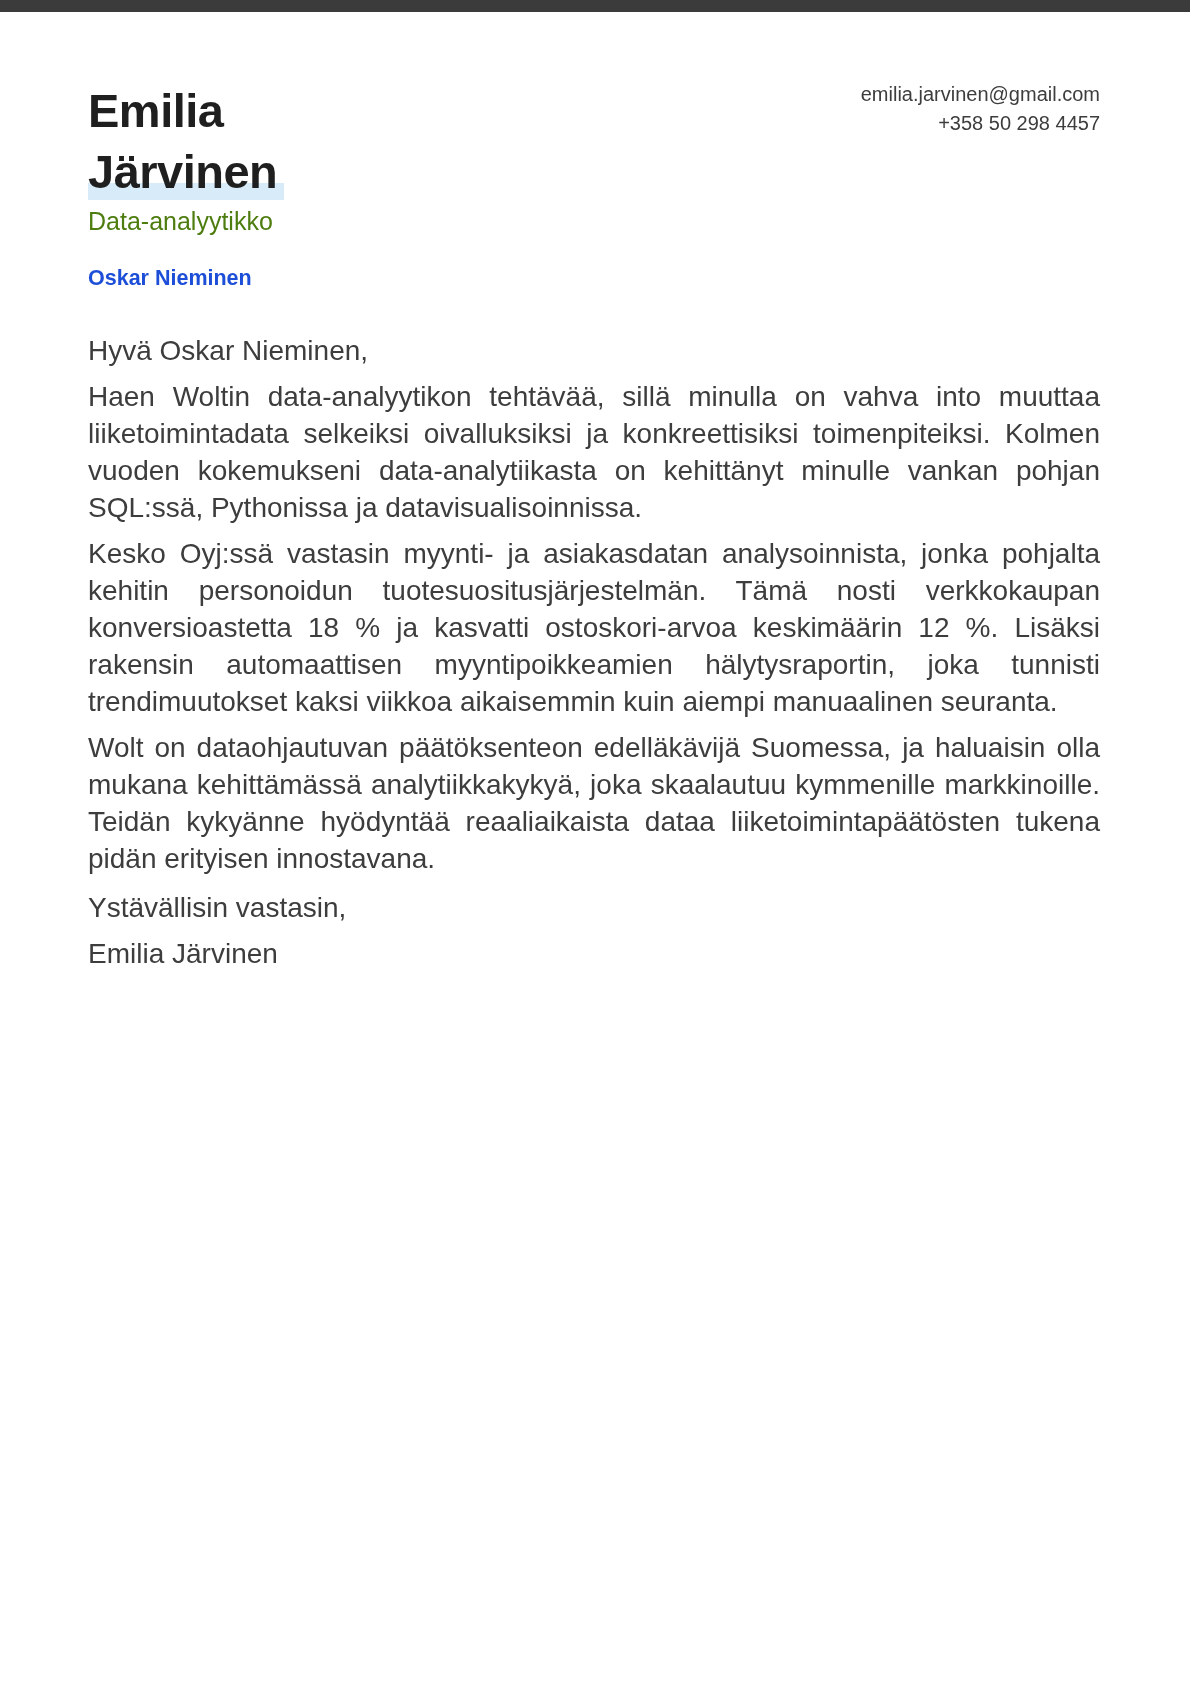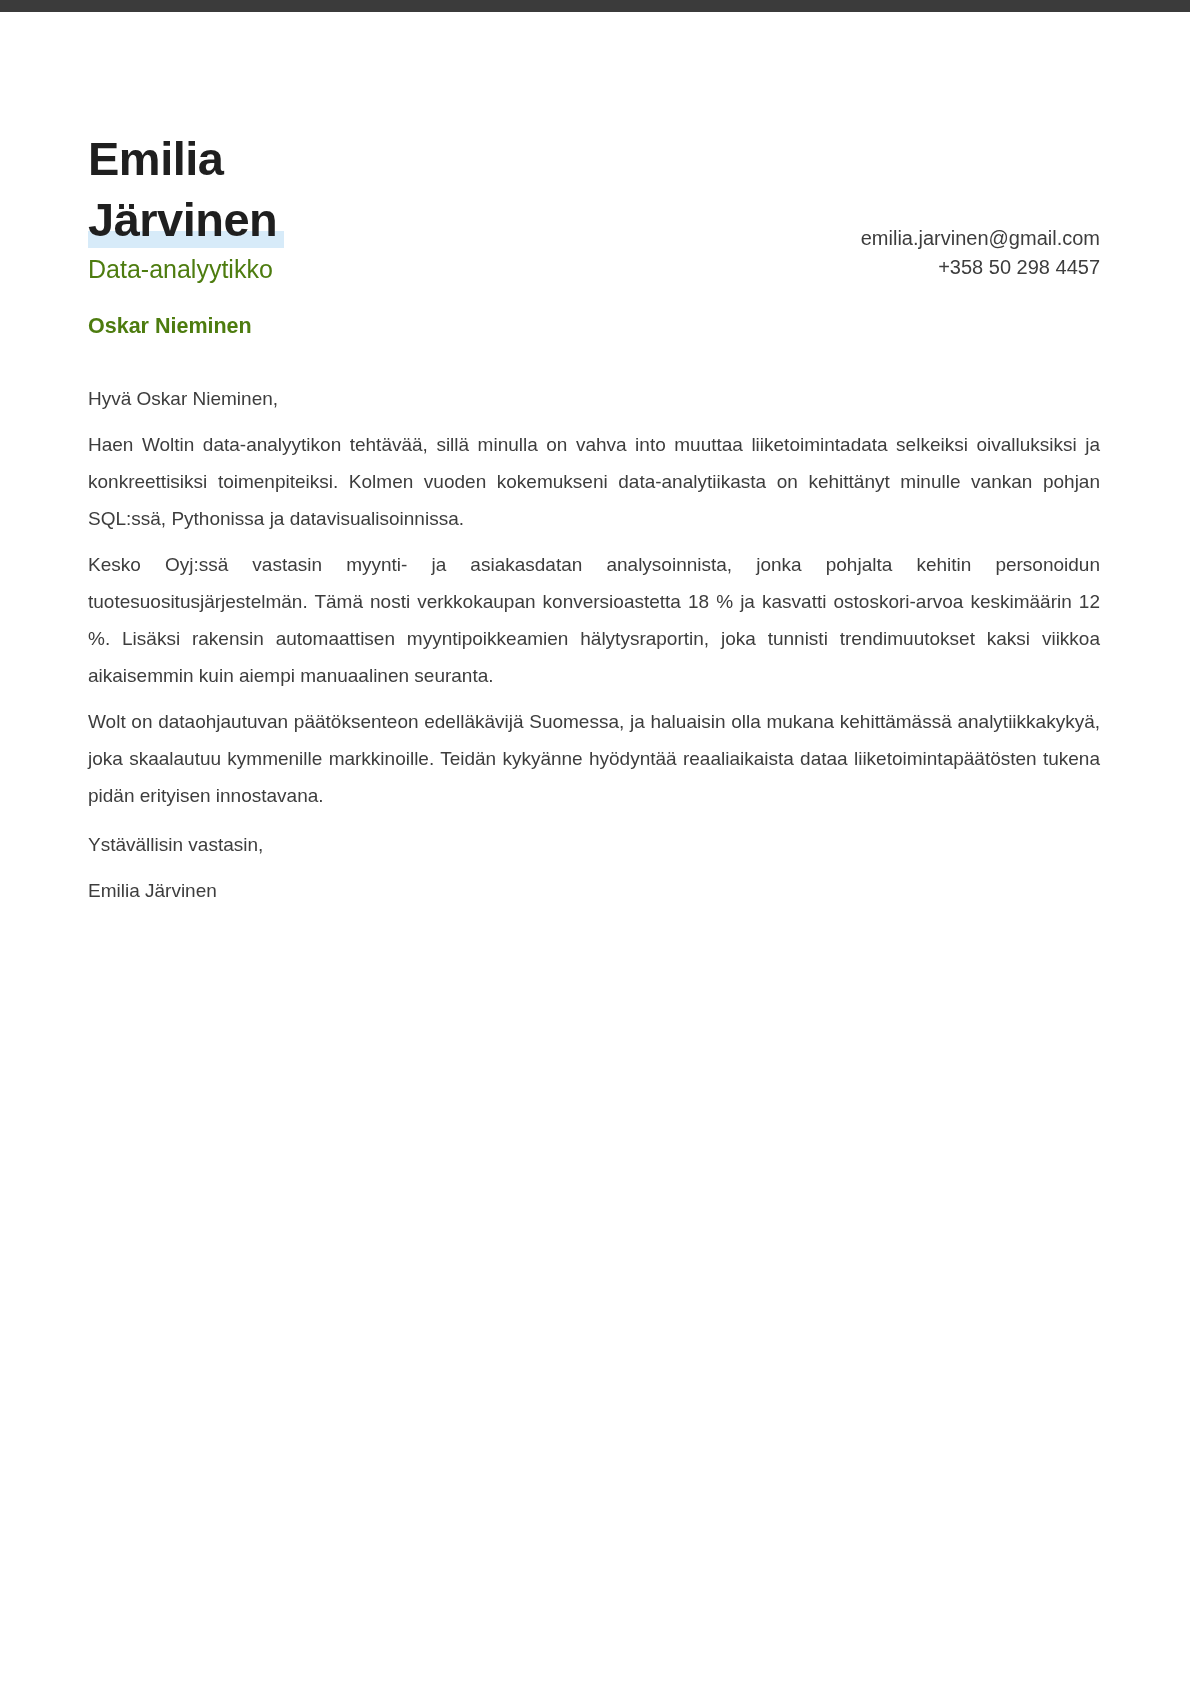--- a/index.html
+++ b/index.html
@@ -23,22 +23,20 @@
     height:12px;
     background:var(--bar-color);
   }
   .content{
     padding:68px 90px 0 88px;
   }
   
   .header{
     display:flex;
     justify-content:space-between;
-    align-items:flex-end;
-    margin-top:48px;
   }
   .identity{min-width:0;}
   .name{
     font-size:47px;
     line-height:61px;
     font-weight:700;
     color:var(--name-color);
     letter-spacing:-0.5px;
   }
   .name .last{
@@ -73,28 +71,28 @@
     line-height:37px;
     color:var(--body-color);
   }
   .recipient{
     margin-top:22px;
     font-size:21.5px;
     line-height:36px;
   }
   .recipient-name{
     font-weight:700;
-    color:#4d7c0f;
+    color:#1d4ed8;
   }
   .recipient-company{
     color:var(--body-color);
   }
   .body-text{
     margin-top:36px;
-    font-size:19px;
+    font-size:28px;
     line-height:37px;
     color:var(--body-color);
   }
   .body-text p{
     margin-bottom:9px;
   }
   .body-text p.justified{
     text-align:justify;
   }
   .closing{

